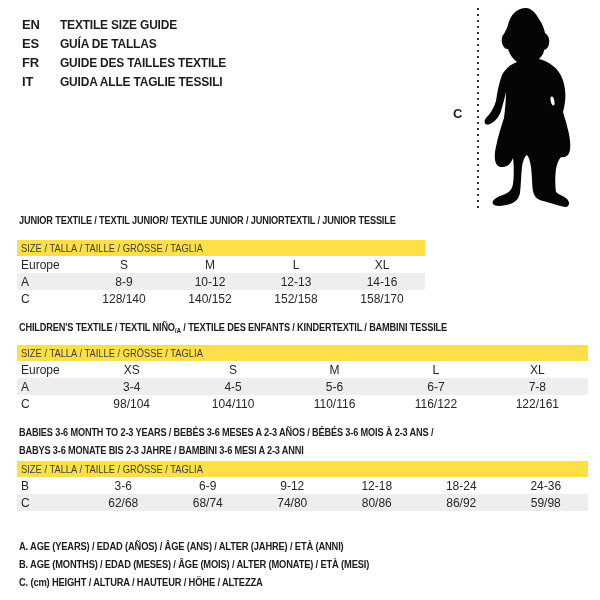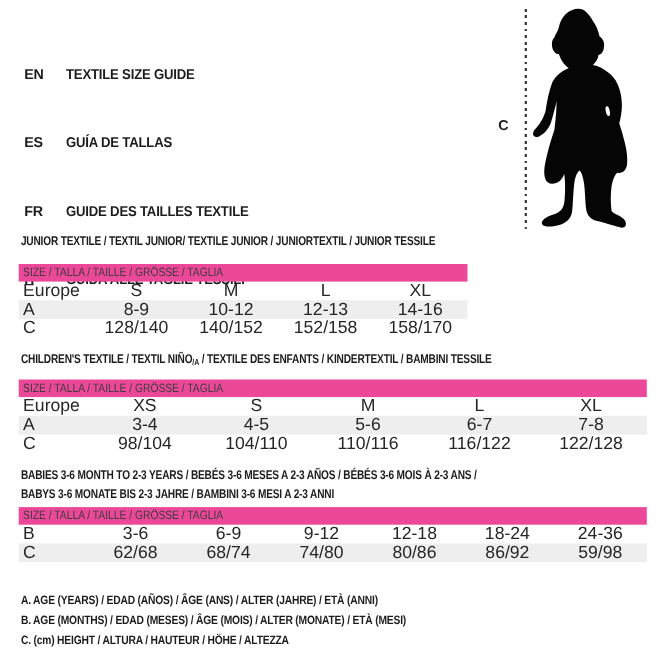--- a/index.html
+++ b/index.html
@@ -7,21 +7,21 @@
     width:600px;height:600px;background:#ffffff;position:relative;
     font-family:"Liberation Sans", sans-serif;color:#1c1c1c;overflow:hidden;
   }
   .abs{position:absolute;}
   .cond{display:inline-block;transform:scaleX(0.85);transform-origin:0 50%;white-space:nowrap;}
   .cond90{display:inline-block;transform:scaleX(0.92);transform-origin:0 50%;white-space:nowrap;}
   .cond80{display:inline-block;transform:scaleX(0.80);transform-origin:0 50%;white-space:nowrap;}
 
   
   .langs{left:22px;top:15px;}
-  .lang-row{display:flex;height:19px;align-items:center;margin-top:43px;}
+  .lang-row{display:flex;height:19px;align-items:center;}
   .lang-code{width:38px;font-size:13px;font-weight:bold;letter-spacing:-0.2px;}
   .lang-text{font-size:13px;font-weight:bold;letter-spacing:-0.2px;}
 
   
   .dotline{left:477px;top:8px;width:2px;height:200px;
     background:repeating-linear-gradient(to bottom,#333333 0 2.5px,transparent 2.5px 6px);}
   .c-label{left:453px;top:106px;font-size:13px;font-weight:bold;}
   .baby-svg{left:480px;top:0px;}
 
   
@@ -29,23 +29,23 @@
   .title-junior{left:19px;top:214px;}
   .title-children{left:19px;top:321px;}
   .title-babies{left:19px;top:423px;line-height:18px;}
   .subsm{font-size:8px;vertical-align:-2px;}
 
   
   .tbl{display:block;}
   .tbl-junior{left:17px;top:240px;width:408px;}
   .tbl-children{left:17px;top:345px;width:571px;}
   .tbl-babies{left:17px;top:461px;width:571px;}
-  .size-bar{height:16px;background:#ec4899;display:flex;align-items:center;
+  .size-bar{height:16px;background:#fde047;display:flex;align-items:center;
     padding-left:4px;font-size:11px;color:#3c3c3c;}
-  .trow{display:flex;height:17px;align-items:center;font-size:16px;color:#262626;}
+  .trow{display:flex;height:17px;align-items:center;font-size:12px;color:#262626;}
   .trow.alt{background:#eeeeee;}
   .tlbl{width:60px;padding-left:4px;flex:none;}
   .tcell{flex:1;text-align:center;}
 
   
   .footnotes{left:19px;top:537px;}
   .fline{height:18px;font-size:11px;font-weight:bold;letter-spacing:-0.2px;display:flex;align-items:center;}
 </style>
 </head>
 <body>
@@ -144,21 +144,21 @@
     <span class="tcell">5-6</span>
     <span class="tcell">6-7</span>
     <span class="tcell">7-8</span>
   </div>
   <div class="trow">
     <span class="tlbl">C</span>
     <span class="tcell">98/104</span>
     <span class="tcell">104/110</span>
     <span class="tcell">110/116</span>
     <span class="tcell">116/122</span>
-    <span class="tcell">122/128</span>
+    <span class="tcell">122/161</span>
   </div>
 </div>
 
 <div class="abs sec-title title-babies">
   <div><span class="cond80">BABIES 3-6 MONTH TO 2-3 YEARS / BEBÉS 3-6 MESES A 2-3 AÑOS / BÉBÉS 3-6 MOIS À 2-3 ANS /</span></div>
   <div><span class="cond80">BABYS 3-6 MONATE BIS 2-3 JAHRE / BAMBINI 3-6 MESI A 2-3 ANNI</span></div>
 </div>
 <div class="abs tbl tbl-babies">
   <div class="size-bar">
     <span class="cond">SIZE / TALLA / TAILLE / GRÖSSE / TAGLIA</span>

